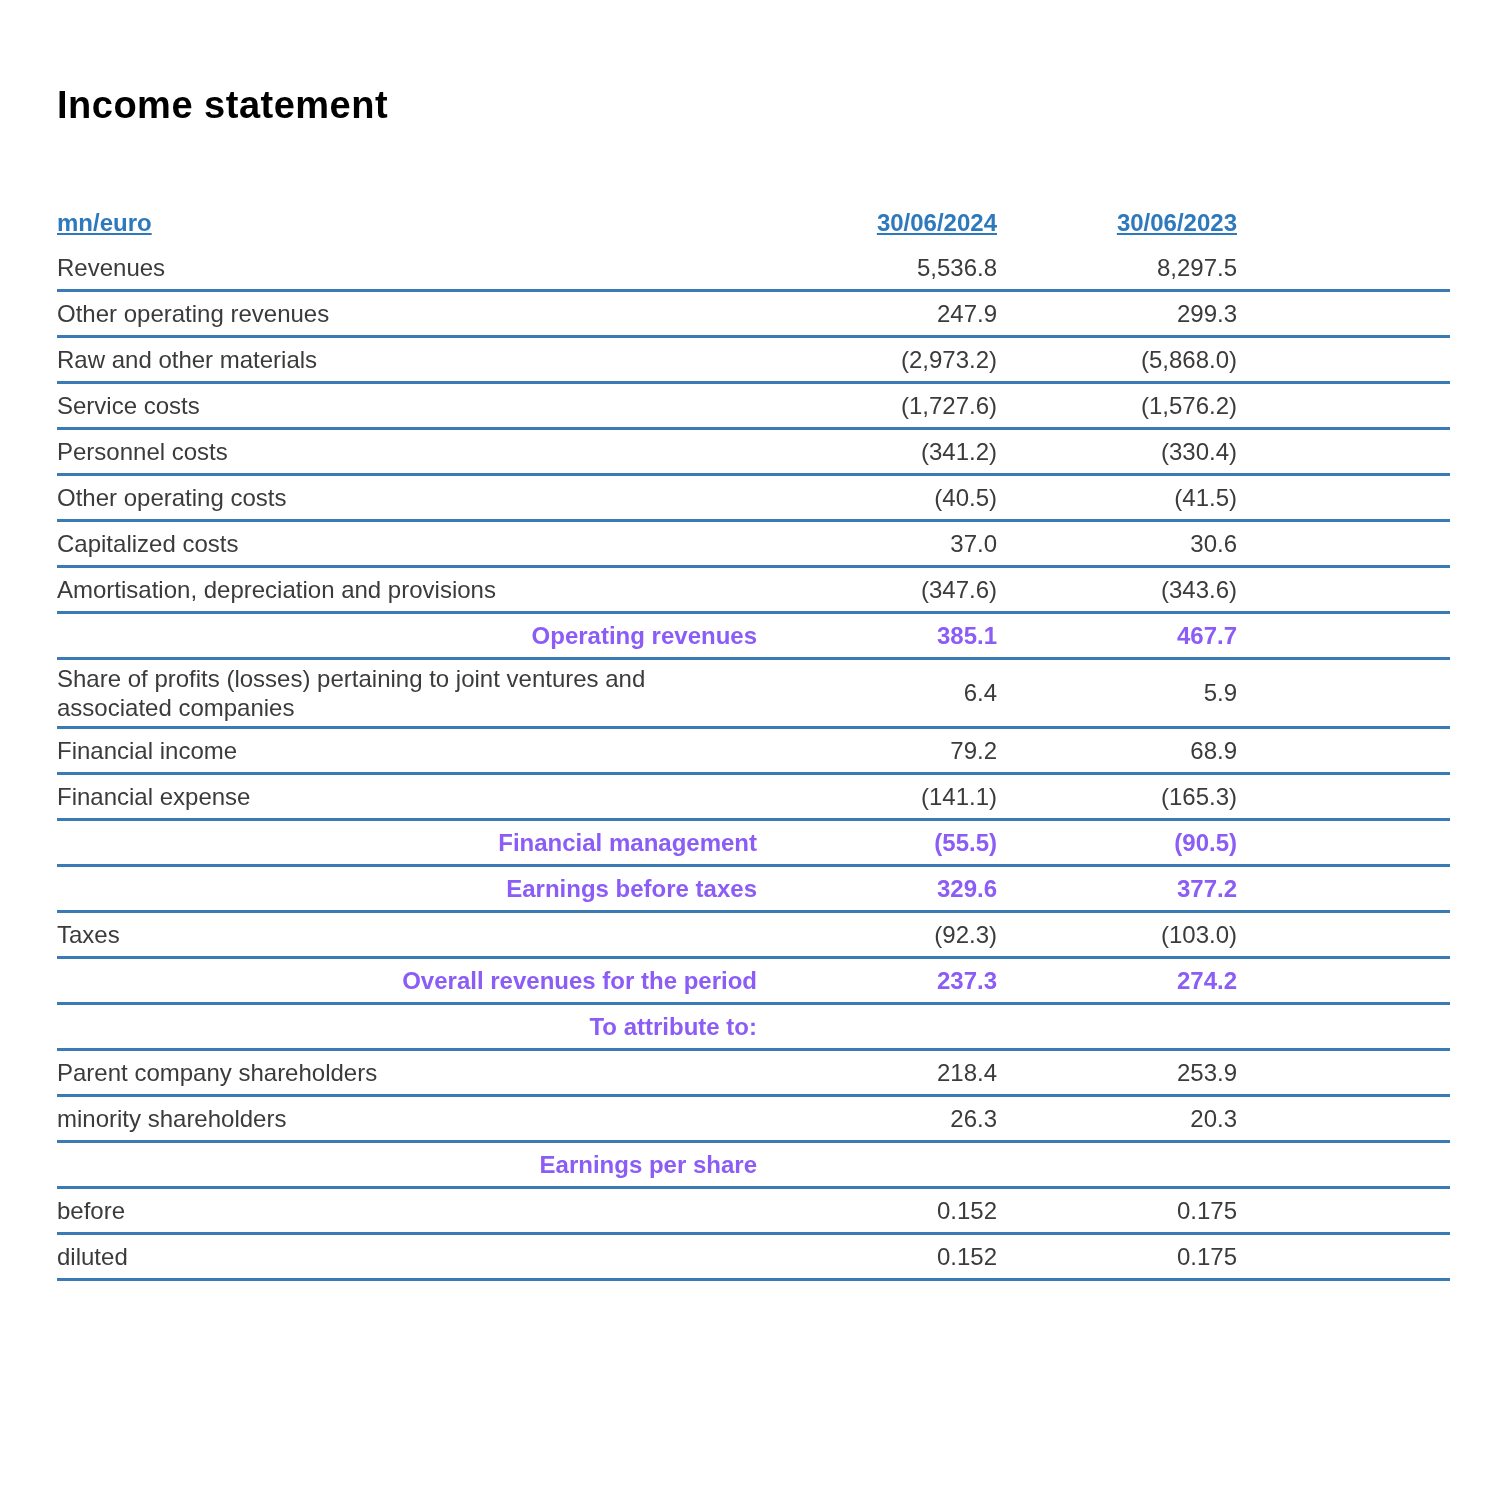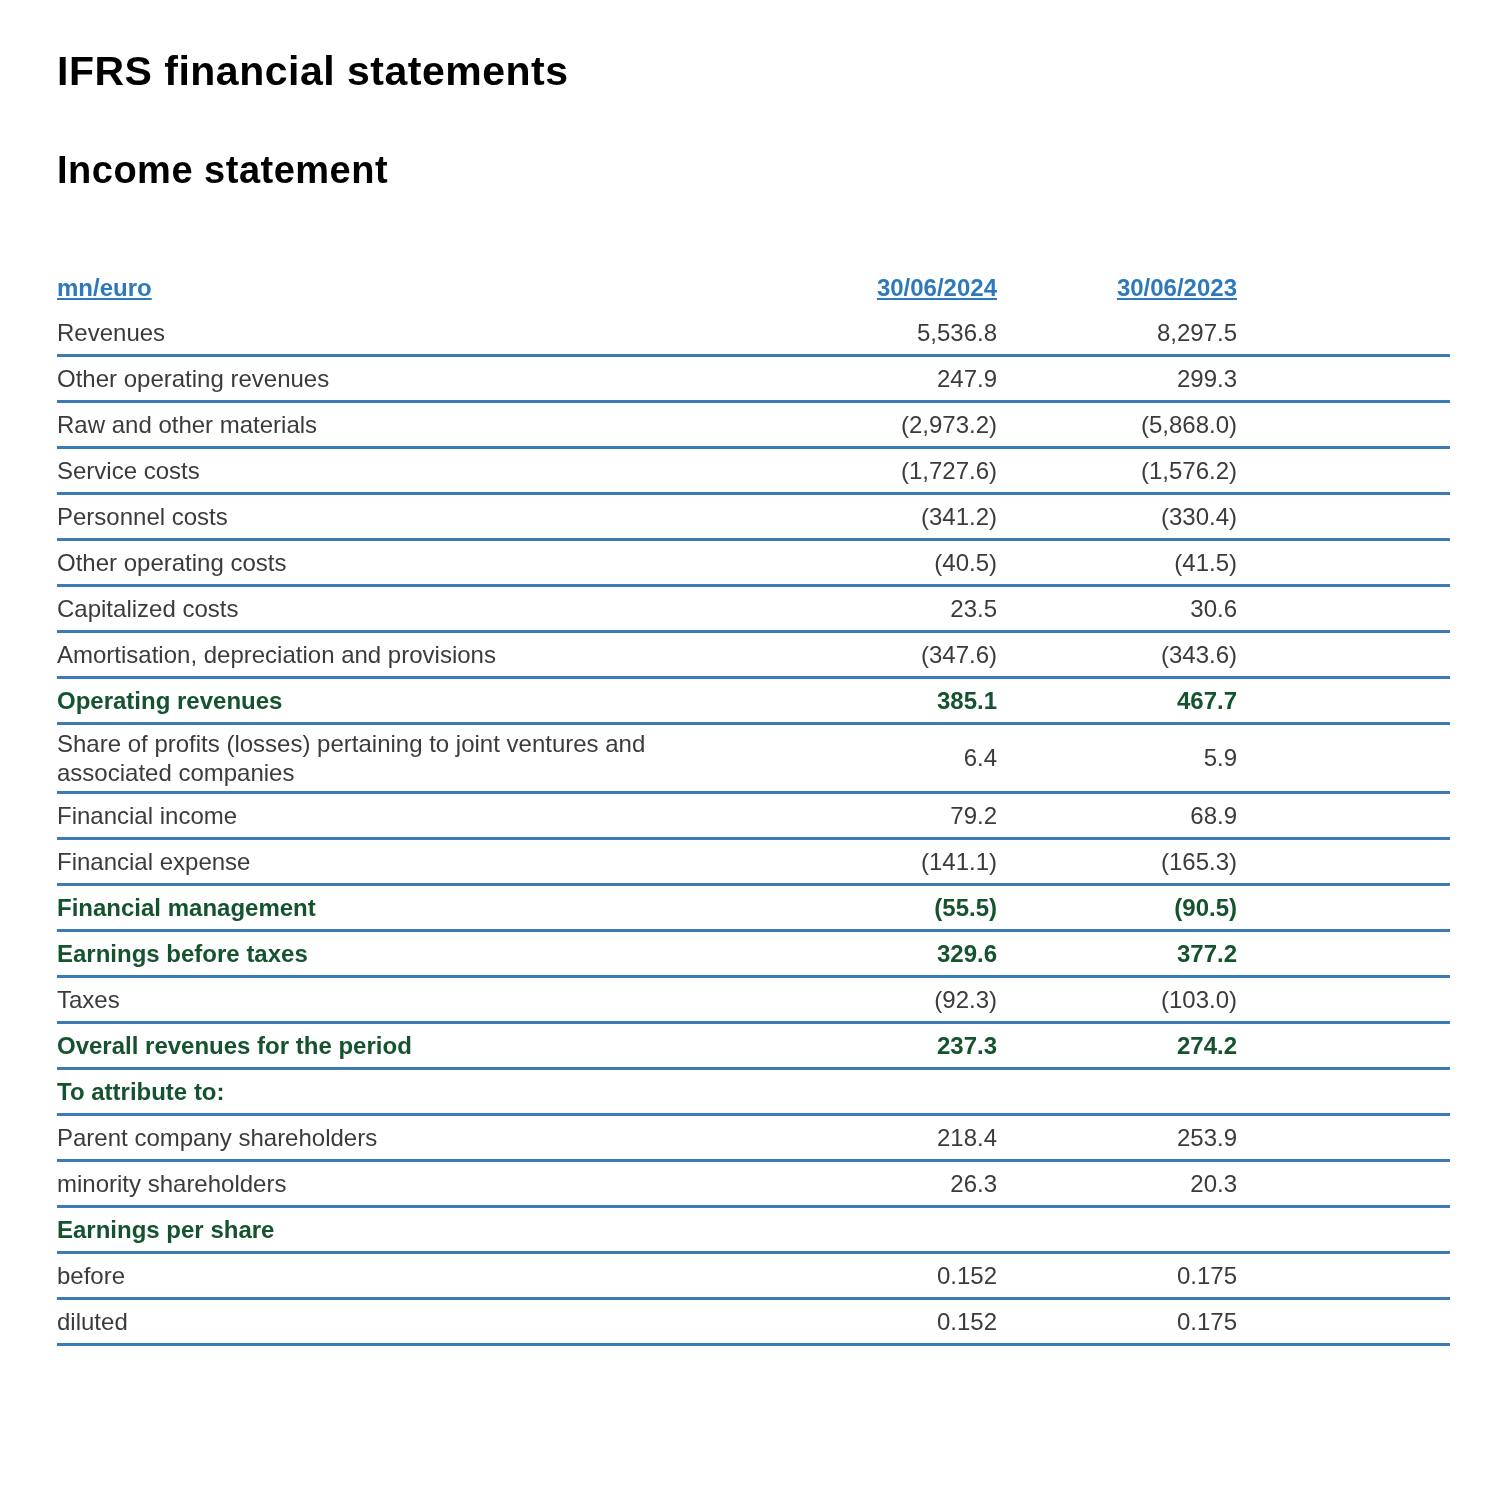--- a/index.html
+++ b/index.html
@@ -63,34 +63,34 @@
   }
   .cell.val {
     flex: 0 0 240px;
     width: 240px;
     text-align: right;
     padding: 4px 0;
     white-space: nowrap;
   }
   .row.bold .cell {
     font-weight: bold;
-    color: #14532d;
+    color: #8b5cf6;
+    text-align: right;
   }
   .header-row .cell {
     color: var(--accent);
     font-weight: bold;
     text-decoration: underline;
   }
 </style>
 </head>
 <body>
 
 <div class="page">
 
-  <h1 class="doc-title">IFRS financial statements</h1>
 
   <h2 class="doc-subtitle">Income statement</h2>
 
   <div class="fin-table">
 
     <div class="row header-row">
       <div class="cell label">mn/euro</div>
       <div class="cell val">30/06/2024</div>
       <div class="cell val">30/06/2023</div>
     </div>
@@ -121,21 +121,21 @@
           <div class="cell val">(341.2)</div>
           <div class="cell val">(330.4)</div>
         </div>
         <div class="row">
           <div class="cell label">Other operating costs</div>
           <div class="cell val">(40.5)</div>
           <div class="cell val">(41.5)</div>
         </div>
         <div class="row">
           <div class="cell label">Capitalized costs</div>
-          <div class="cell val">23.5</div>
+          <div class="cell val">37.0</div>
           <div class="cell val">30.6</div>
         </div>
         <div class="row">
           <div class="cell label">Amortisation, depreciation and provisions</div>
           <div class="cell val">(347.6)</div>
           <div class="cell val">(343.6)</div>
         </div>
         <div class="row bold">
           <div class="cell label">Operating revenues</div>
           <div class="cell val">385.1</div>

